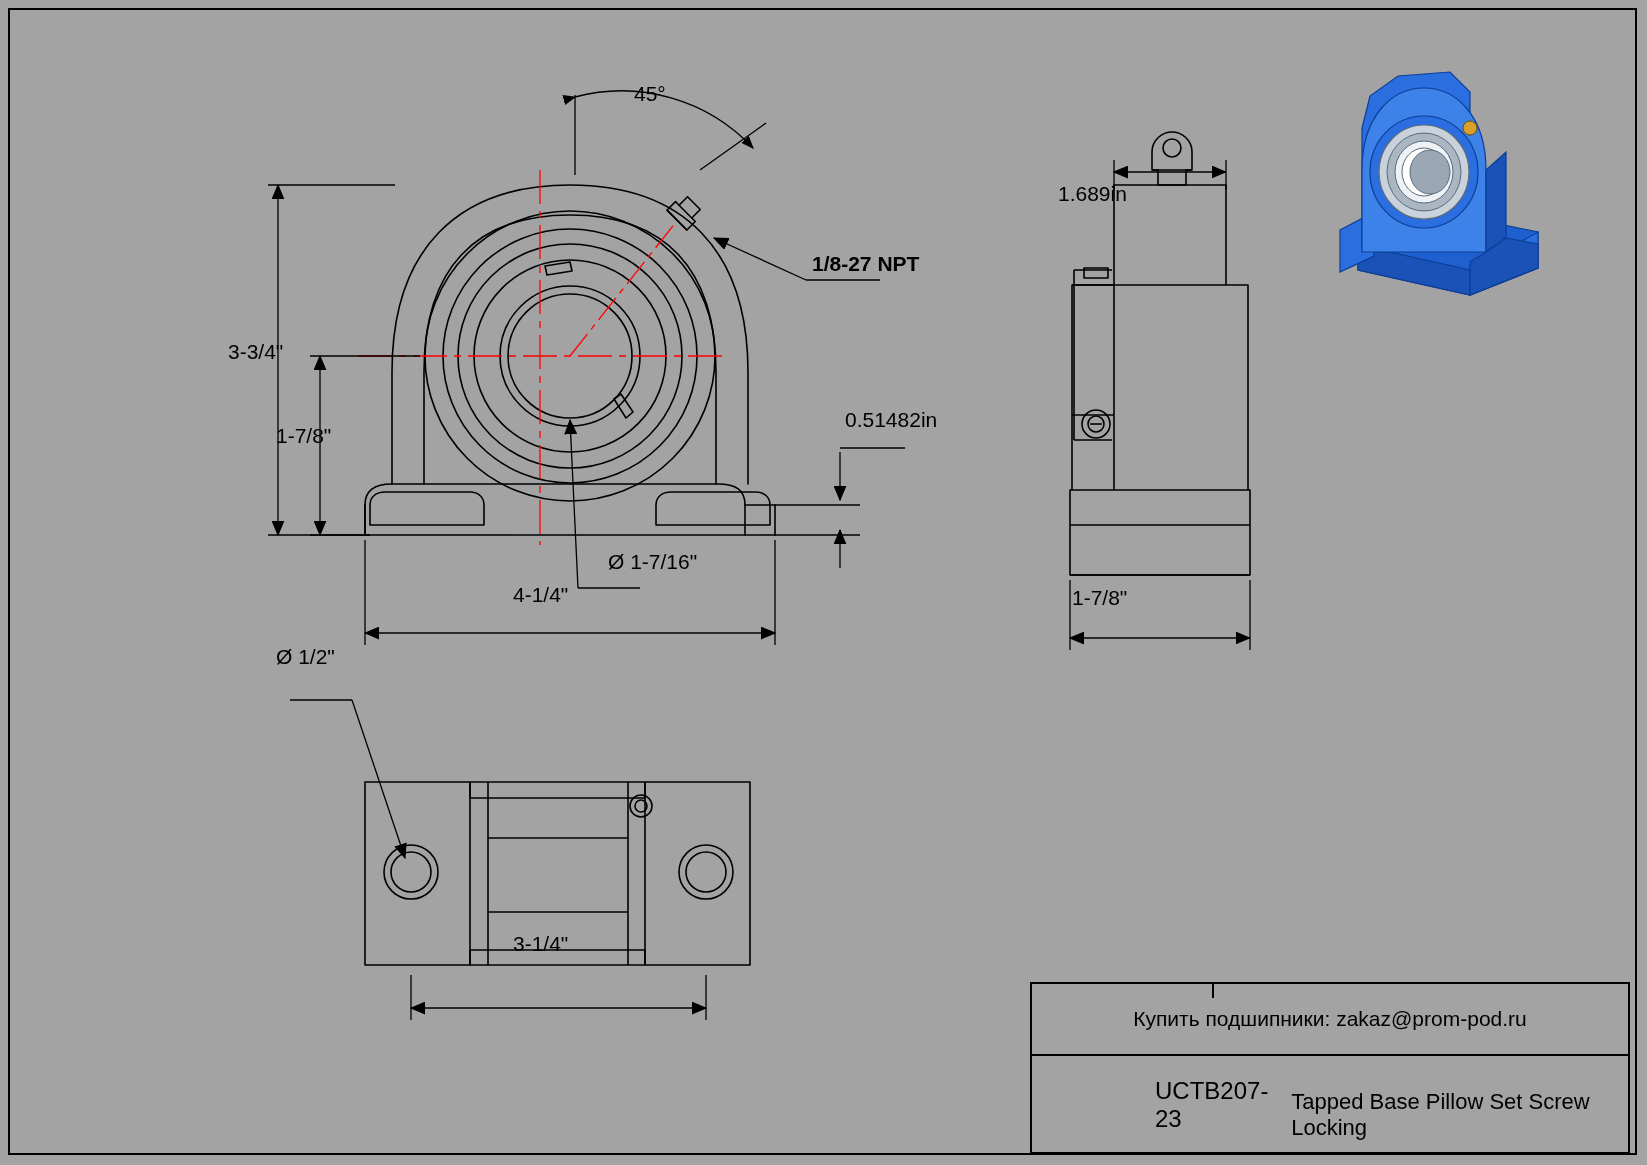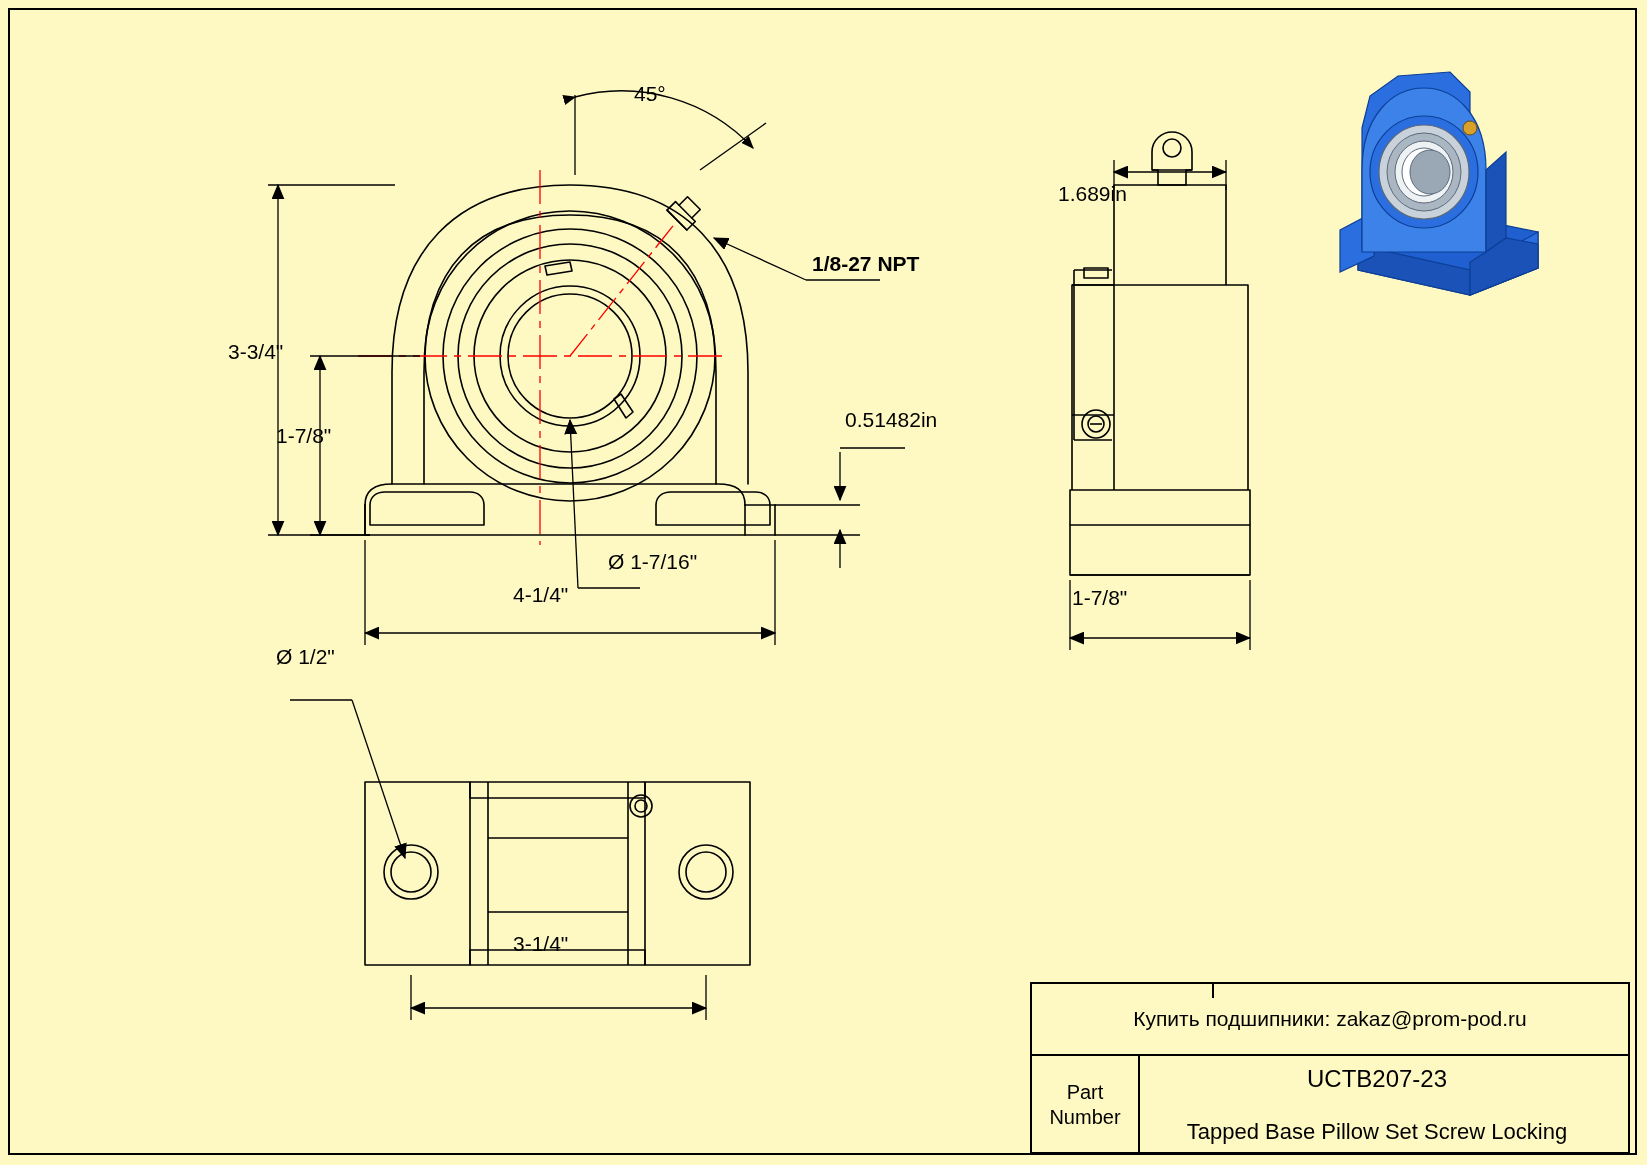--- a/index.html
+++ b/index.html
@@ -7,21 +7,21 @@
     padding: 0;
     background: #ffffff;
   }
   body {
     font-family: "Liberation Sans", sans-serif;
   }
   #sheet {
     position: relative;
     width: 1647px;
     height: 1165px;
-    background: #fef9c3;
+    background: #a3a3a3;
     overflow: hidden;
   }
   .frame {
     position: absolute;
     left: 8px;
     top: 8px;
     width: 1629px;
     height: 1147px;
     border: 2px solid #000;
     box-sizing: border-box;
@@ -84,26 +84,26 @@
     box-sizing: border-box;
     display: flex;
     flex-direction: column;
     align-items: center;
     justify-content: center;
     font-size: 20px;
     line-height: 1.25;
   }
   .tb-right {
     position: absolute;
-    left: 100px;
+    left: 123px;
     top: 72px;
     width: 490px;
     height: 98px;
     display: flex;
-    flex-direction: column;
+    flex-direction: row;
     align-items: center;
     justify-content: center;
     gap: 6px;
   }
   .tb-part {
     font-size: 24px;
     color: #000;
   }
   .tb-desc {
     font-size: 22px;
@@ -333,23 +333,19 @@
   <div class="lbl" style="left:1072px; top:586px;">1-7/8"</div>
 
   <div class="lbl" style="left:276px; top:645px;">Ø 1/2"</div>
   <div class="lbl" style="left:513px; top:932px;">3-1/4"</div>
 
   <div class="titleblock">
     <div class="tb-row1">
       <div class="tb-tick"></div>
       <div class="tb-contact">Купить подшипники: zakaz@prom-pod.ru</div>
     </div>
-    <div class="tb-left">
-      <span>Part</span>
-      <span>Number</span>
-    </div>
     <div class="tb-right">
       <div class="tb-part">UCTB207-23</div>
       <div class="tb-desc">Tapped Base Pillow Set Screw Locking</div>
     </div>
   </div>
 
 </div>
 
 </body></html>

